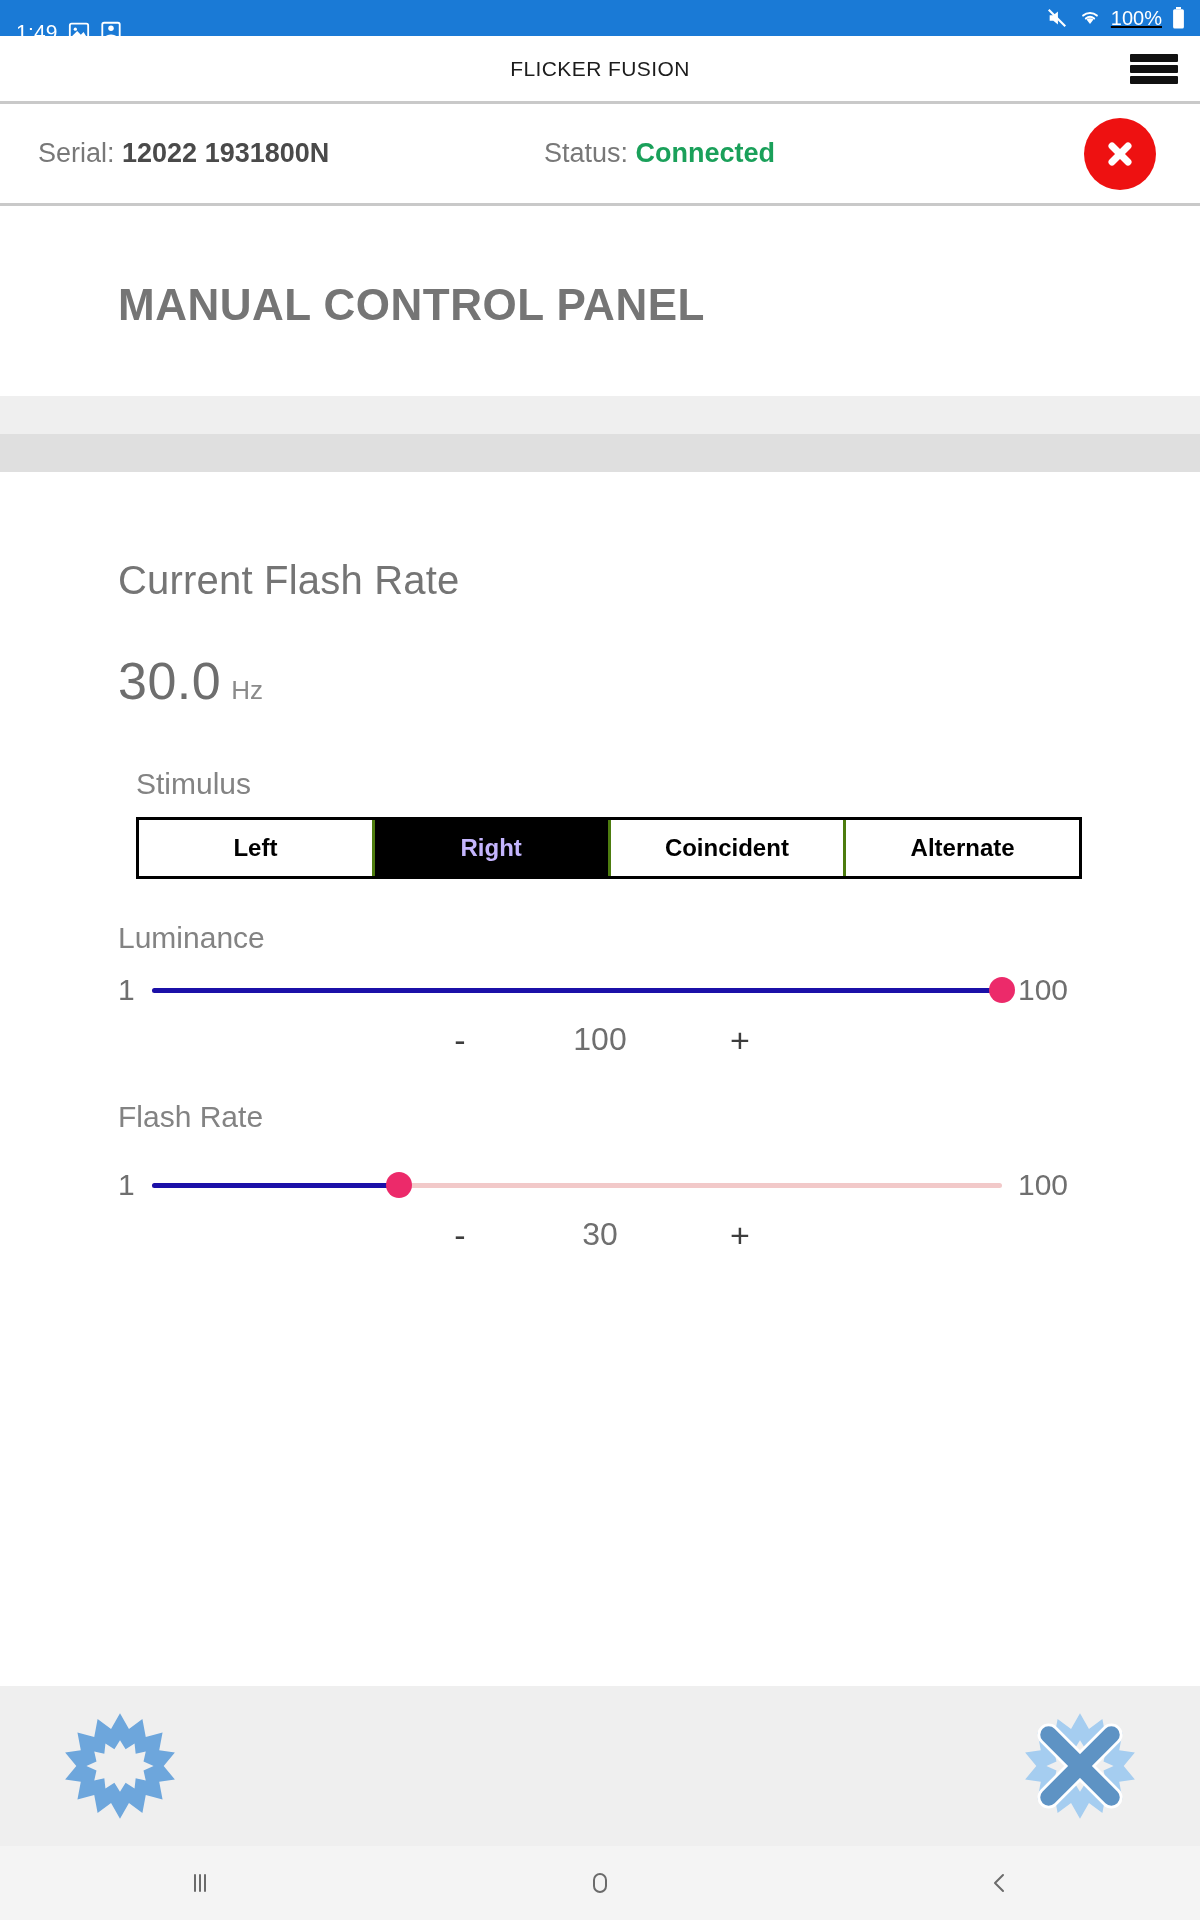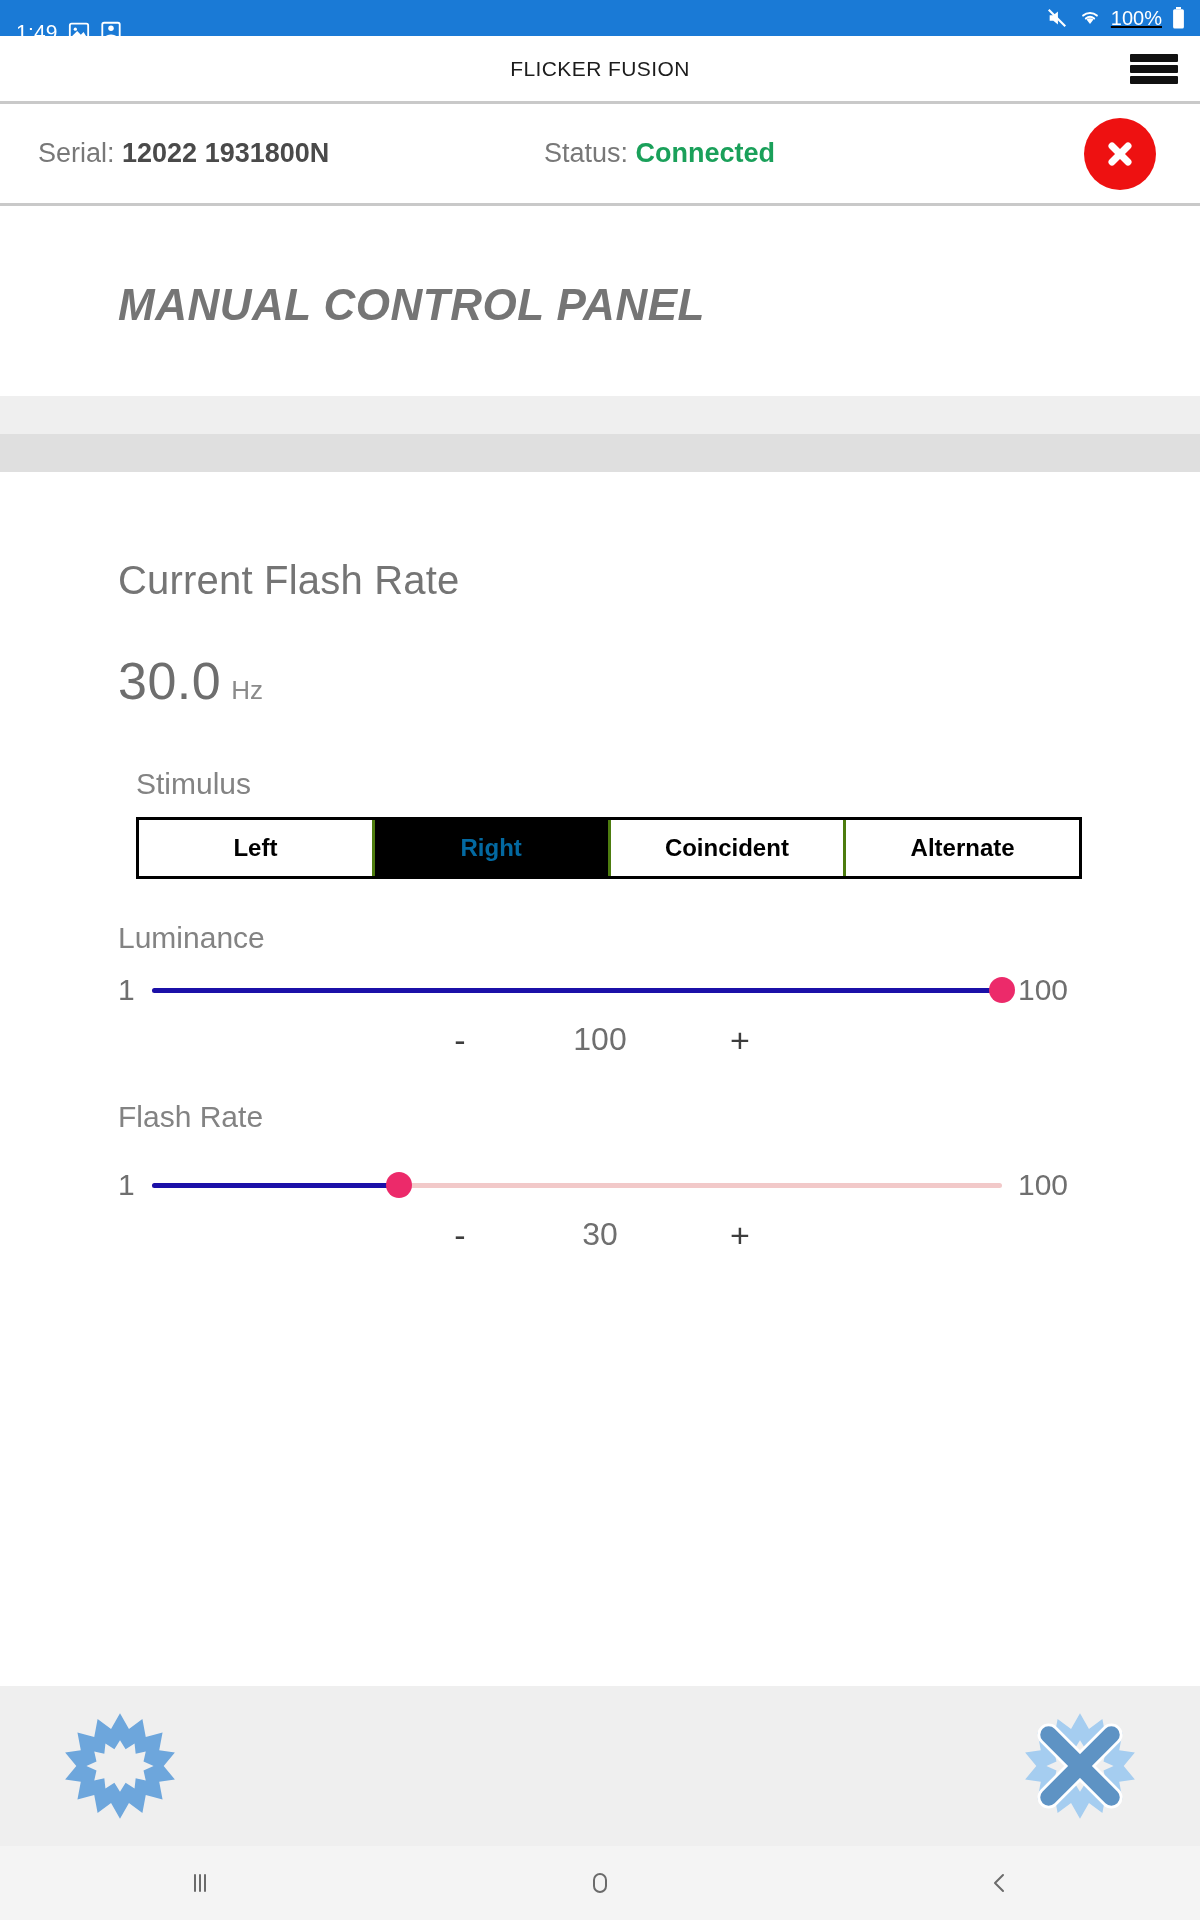--- a/index.html
+++ b/index.html
@@ -128,21 +128,20 @@
     display: flex;
     align-items: center;
     justify-content: center;
     padding: 0;
   }
 
   
   .panel-title-area {
     padding: 74px 8px 0 118px;
     flex: 0 0 auto;
-    font-style: italic;
   }
   .panel-title {
     font-size: 44px;
     color: #757575;
     font-weight: bold;
     letter-spacing: 0.5px;
   }
 
   
   .band-spacer { height: 66px; background: #ffffff; flex: 0 0 auto; }
@@ -201,21 +200,21 @@
     justify-content: center;
     background: #ffffff;
     color: #000000;
     font-size: 24px;
     font-weight: bold;
     border-right: 3px solid #4d7c0f;
     cursor: pointer;
     user-select: none;
   }
   .seg:last-child { border-right: none; }
-  .seg.active { background: #000000; color: #0369a1; }
+  .seg.active { background: #000000; color: #c4b5fd; }
 
   
   .slider-section { margin-top: 42px; }
   .slider-row {
     margin-top: 18px;
     display: flex;
     align-items: center;
     gap: 16px;
   }
   .slider-end {

